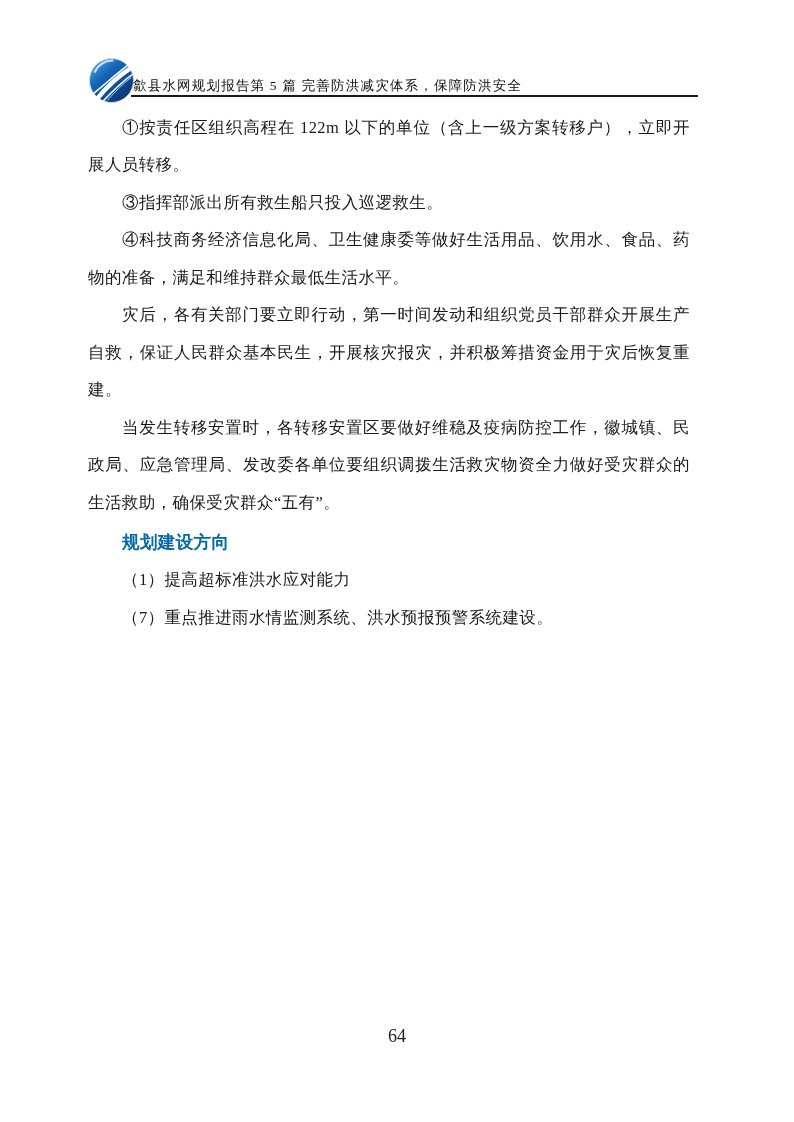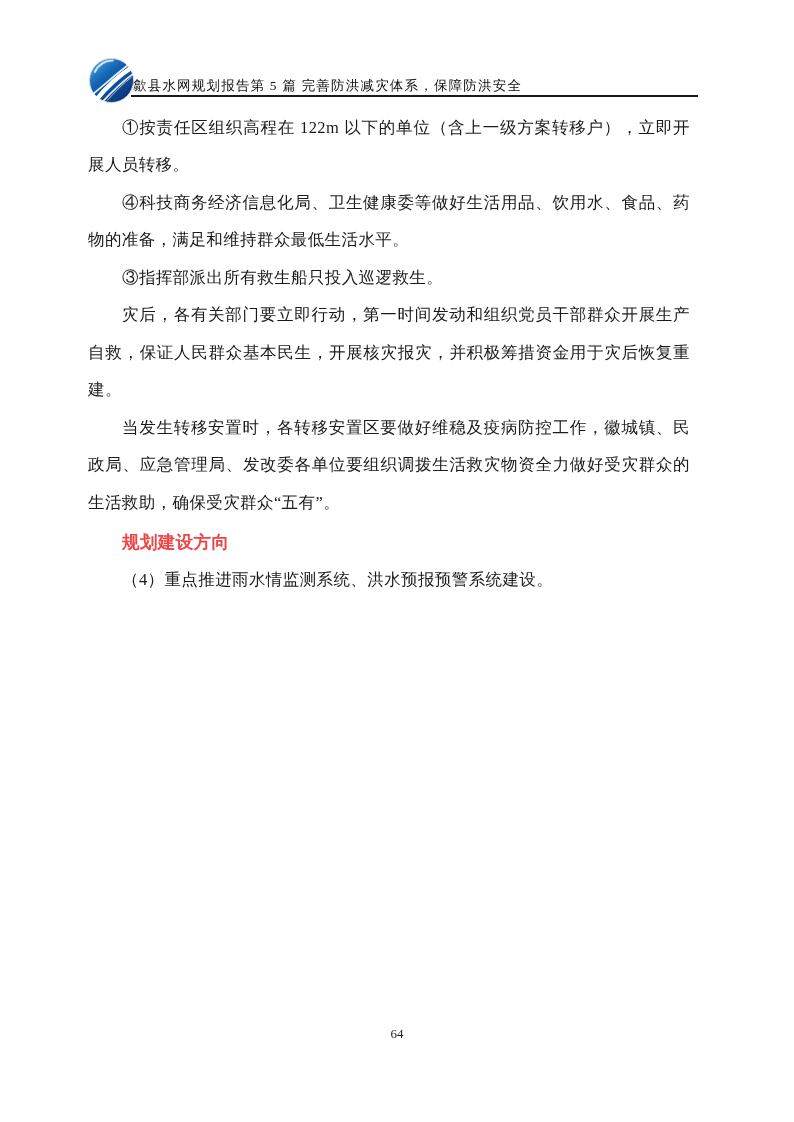--- a/index.html
+++ b/index.html
@@ -60,30 +60,30 @@
     text-indent: 34px;
   }
   .section-heading {
     margin: 0;
     padding-top: 3px;
     font-family: "Liberation Sans", "DejaVu Sans", sans-serif;
     font-weight: 700;
     font-size: 17.5px;
     line-height: 37.45px;
     text-indent: 0;
-    color: #ef4444;
+    color: #0369a1;
   }
   
   .footer-page-number {
     position: absolute;
     left: 0;
     top: 1026px;
     width: 794px;
     text-align: center;
-    font-size: 13px;
+    font-size: 18px;
     color: #222222;
   }
 </style>
 </head>
 <body>
 
 <div class="page">
 
   <div class="header-logo">
     <svg width="47" height="47" viewBox="0 0 48 48" aria-hidden="true">
@@ -100,23 +100,24 @@
       <path d="M6 37 C 16 29, 27 19, 40 9" fill="none" stroke="#ffffff" stroke-width="1.8" stroke-linecap="round" opacity="0.9"></path>
       <path d="M15 45.5 C 23 37, 34 26, 45 18" fill="none" stroke="#ffffff" stroke-width="1.8" stroke-linecap="round" opacity="0.9"></path>
       <path d="M20 44 C 27 36, 36 27, 44 21" fill="none" stroke="#ffffff" stroke-width="1" stroke-linecap="round" opacity="0.7"></path>
     </svg>
   </div>
   <div class="header-title">歙县水网规划报告第 5 篇 完善防洪减灾体系，保障防洪安全</div>
   <div class="header-rule"></div>
 
   <div class="content">
     <p>①按责任区组织高程在 122m 以下的单位（含上一级方案转移户），立即开展人员转移。</p>
+    <p>③指挥部派出所有救生船只投入巡逻救生。</p>
     <p>④科技商务经济信息化局、卫生健康委等做好生活用品、饮用水、食品、药物的准备，满足和维持群众最低生活水平。</p>
-    <p>③指挥部派出所有救生船只投入巡逻救生。</p>
     <p>灾后，各有关部门要立即行动，第一时间发动和组织党员干部群众开展生产自救，保证人民群众基本民生，开展核灾报灾，并积极筹措资金用于灾后恢复重建。</p>
     <p>当发生转移安置时，各转移安置区要做好维稳及疫病防控工作，徽城镇、民政局、应急管理局、发改委各单位要组织调拨生活救灾物资全力做好受灾群众的生活救助，确保受灾群众“五有”。</p>
     <p class="section-heading">规划建设方向</p>
-    <p>（4）重点推进雨水情监测系统、洪水预报预警系统建设。</p>
+    <p>（1）提高超标准洪水应对能力</p>
+    <p>（7）重点推进雨水情监测系统、洪水预报预警系统建设。</p>
   </div>
 
   <div class="footer-page-number">64</div>
 
 </div>
 
 </body></html>

